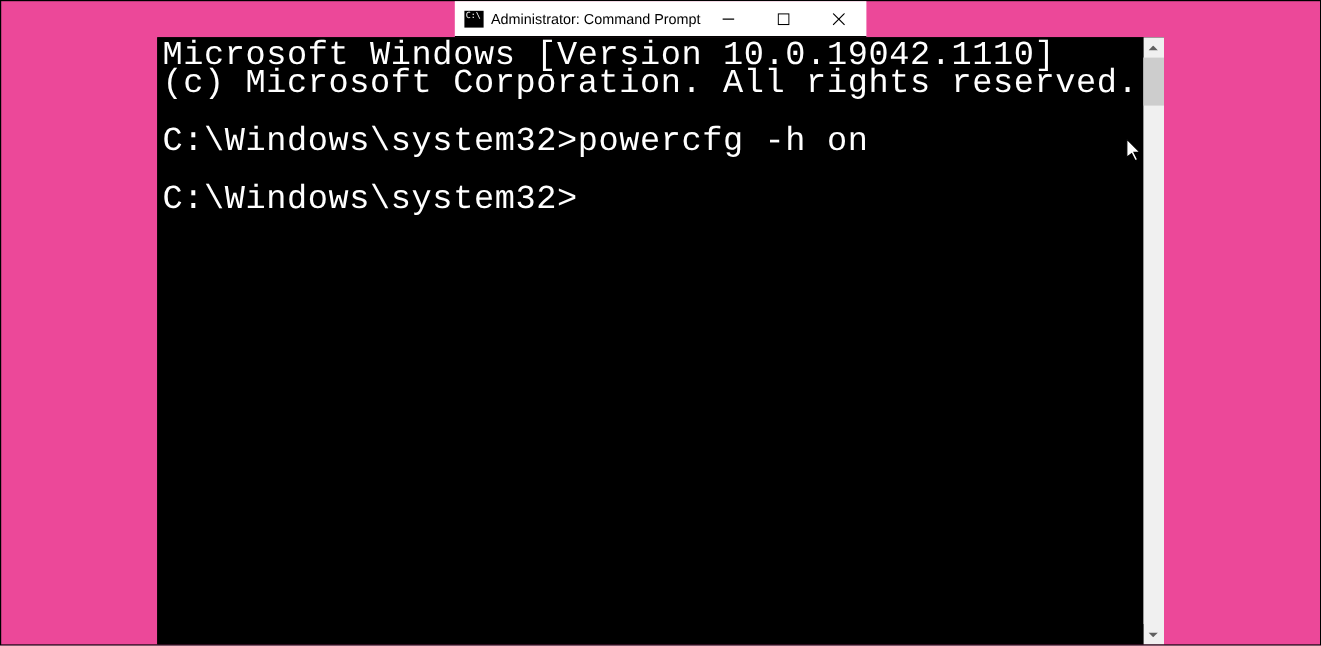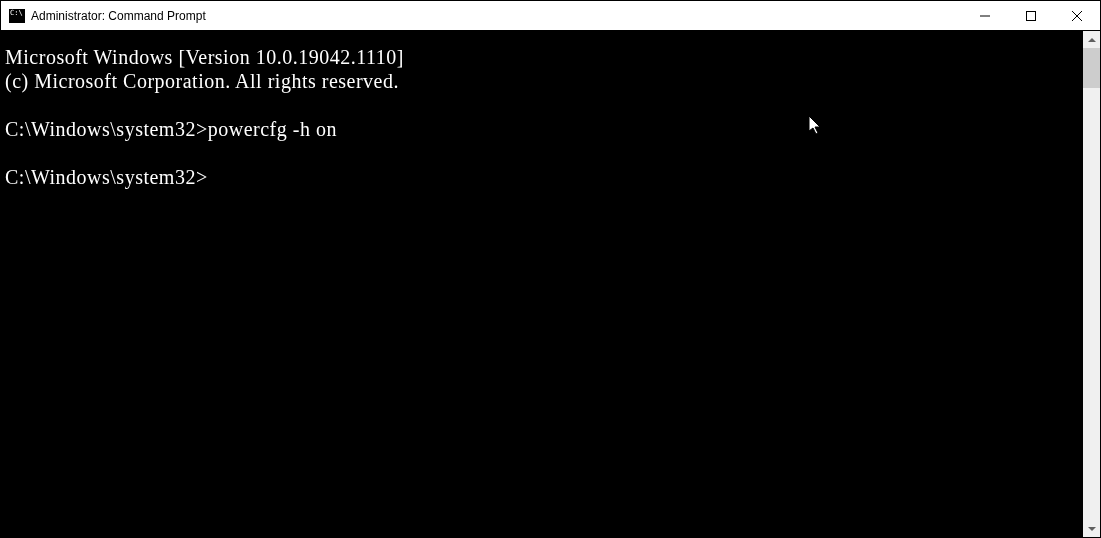--- a/index.html
+++ b/index.html
@@ -13,21 +13,22 @@
       background: #fff;
       overflow: hidden;
       font-family: "Segoe UI", Tahoma, sans-serif;
     }
     .window {
       width: 100%;
       height: 100%;
       border: 1px solid #000;
       display: flex;
       flex-direction: column;
-      background: #14532d;
+      background: #ec4899;
+      align-items: center;
     }
     .titlebar {
       height: 30px;
       background: #fff;
       display: flex;
       align-items: center;
       border-bottom: 1px solid #000;
       flex-shrink: 0;
     }
     .titlebar-icon {
@@ -72,24 +73,24 @@
       flex: 1;
       display: flex;
       background: #000;
       position: relative;
       overflow: hidden;
     }
     .terminal {
       flex: 1;
       background: #000;
       color: #fff;
-      font-family: Liberation Serif, serif;
-      font-size: 20px;
+      font-family: Liberation Mono, monospace;
+      font-size: 28px;
       line-height: 24px;
-      padding: 14px 4px;
+      padding: 4px 4px;
       white-space: pre;
       overflow: hidden;
       letter-spacing: 0.5px;
     }
     .scrollbar {
       width: 17px;
       background: #f0f0f0;
       display: flex;
       flex-direction: column;
       flex-shrink: 0;

